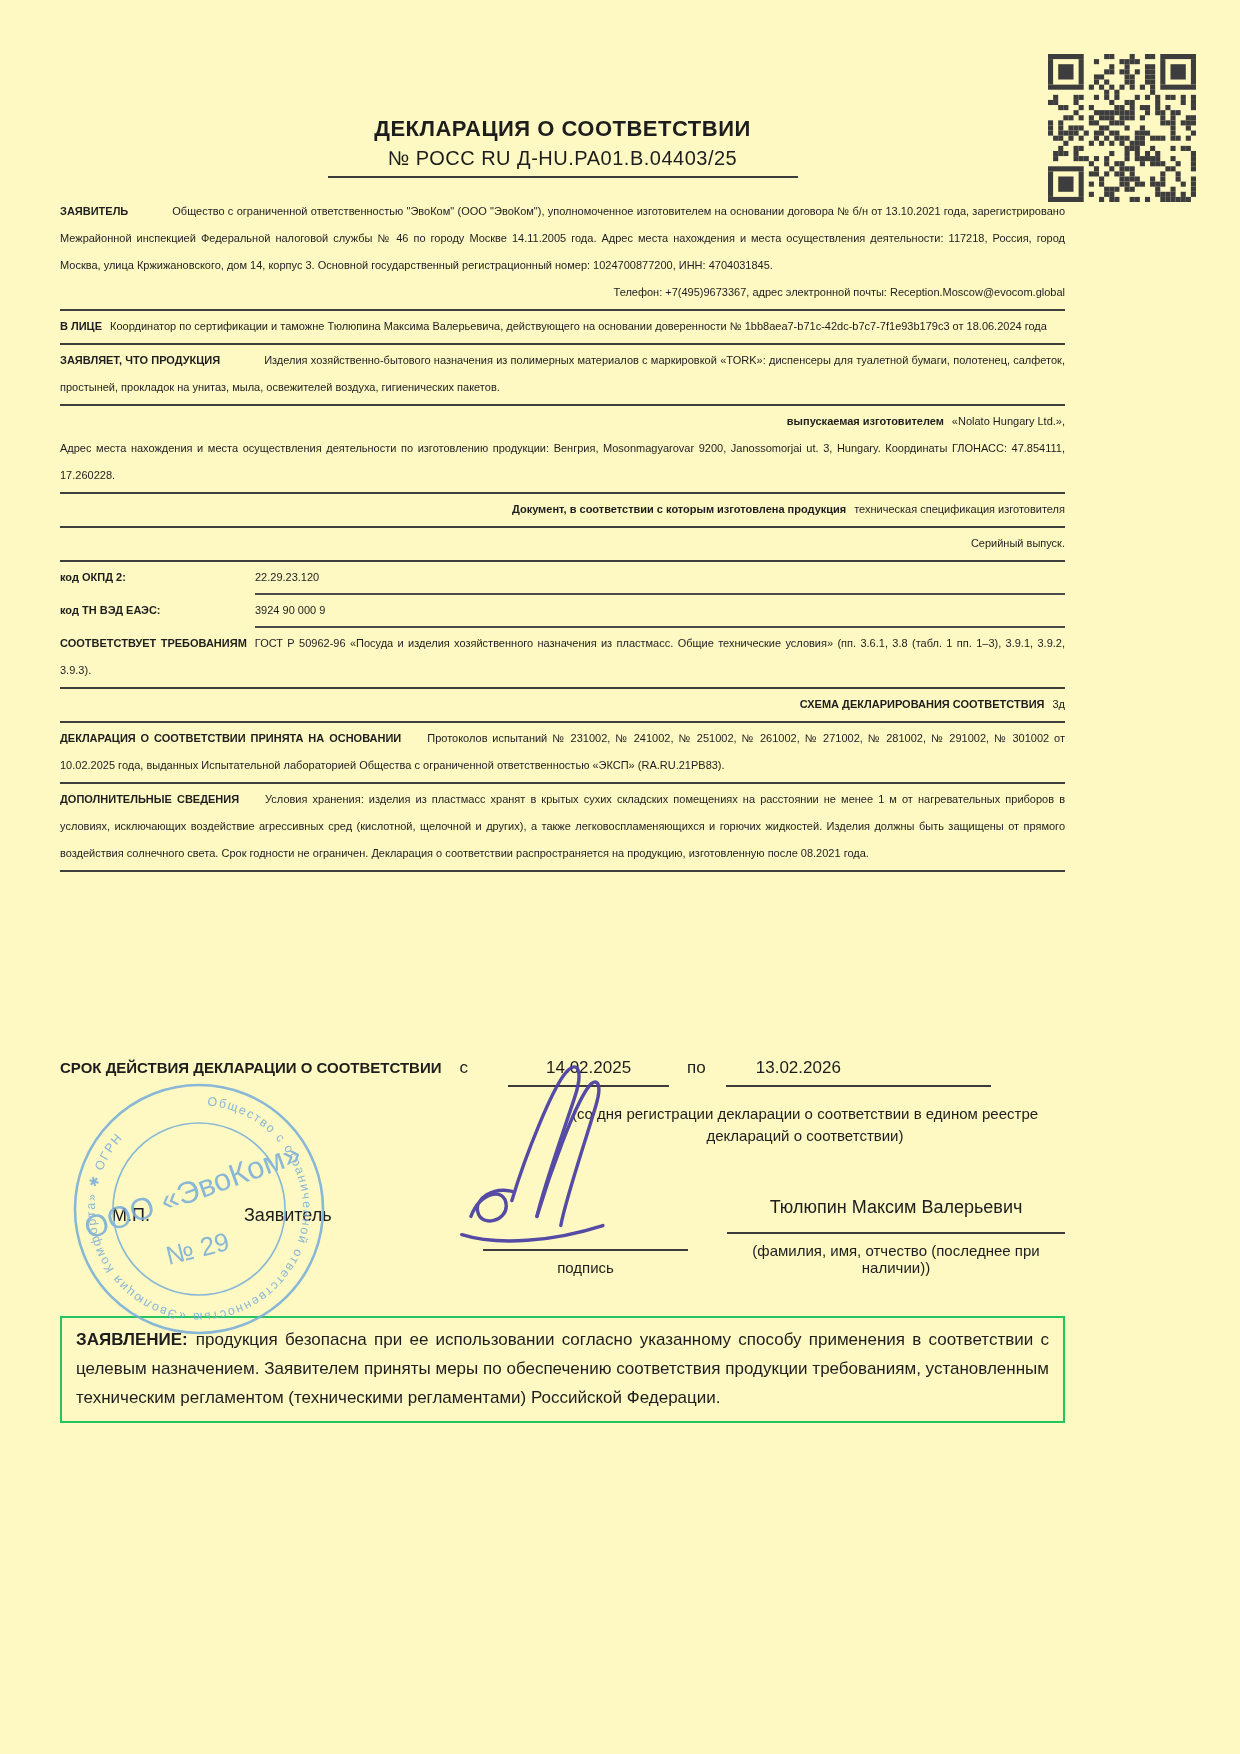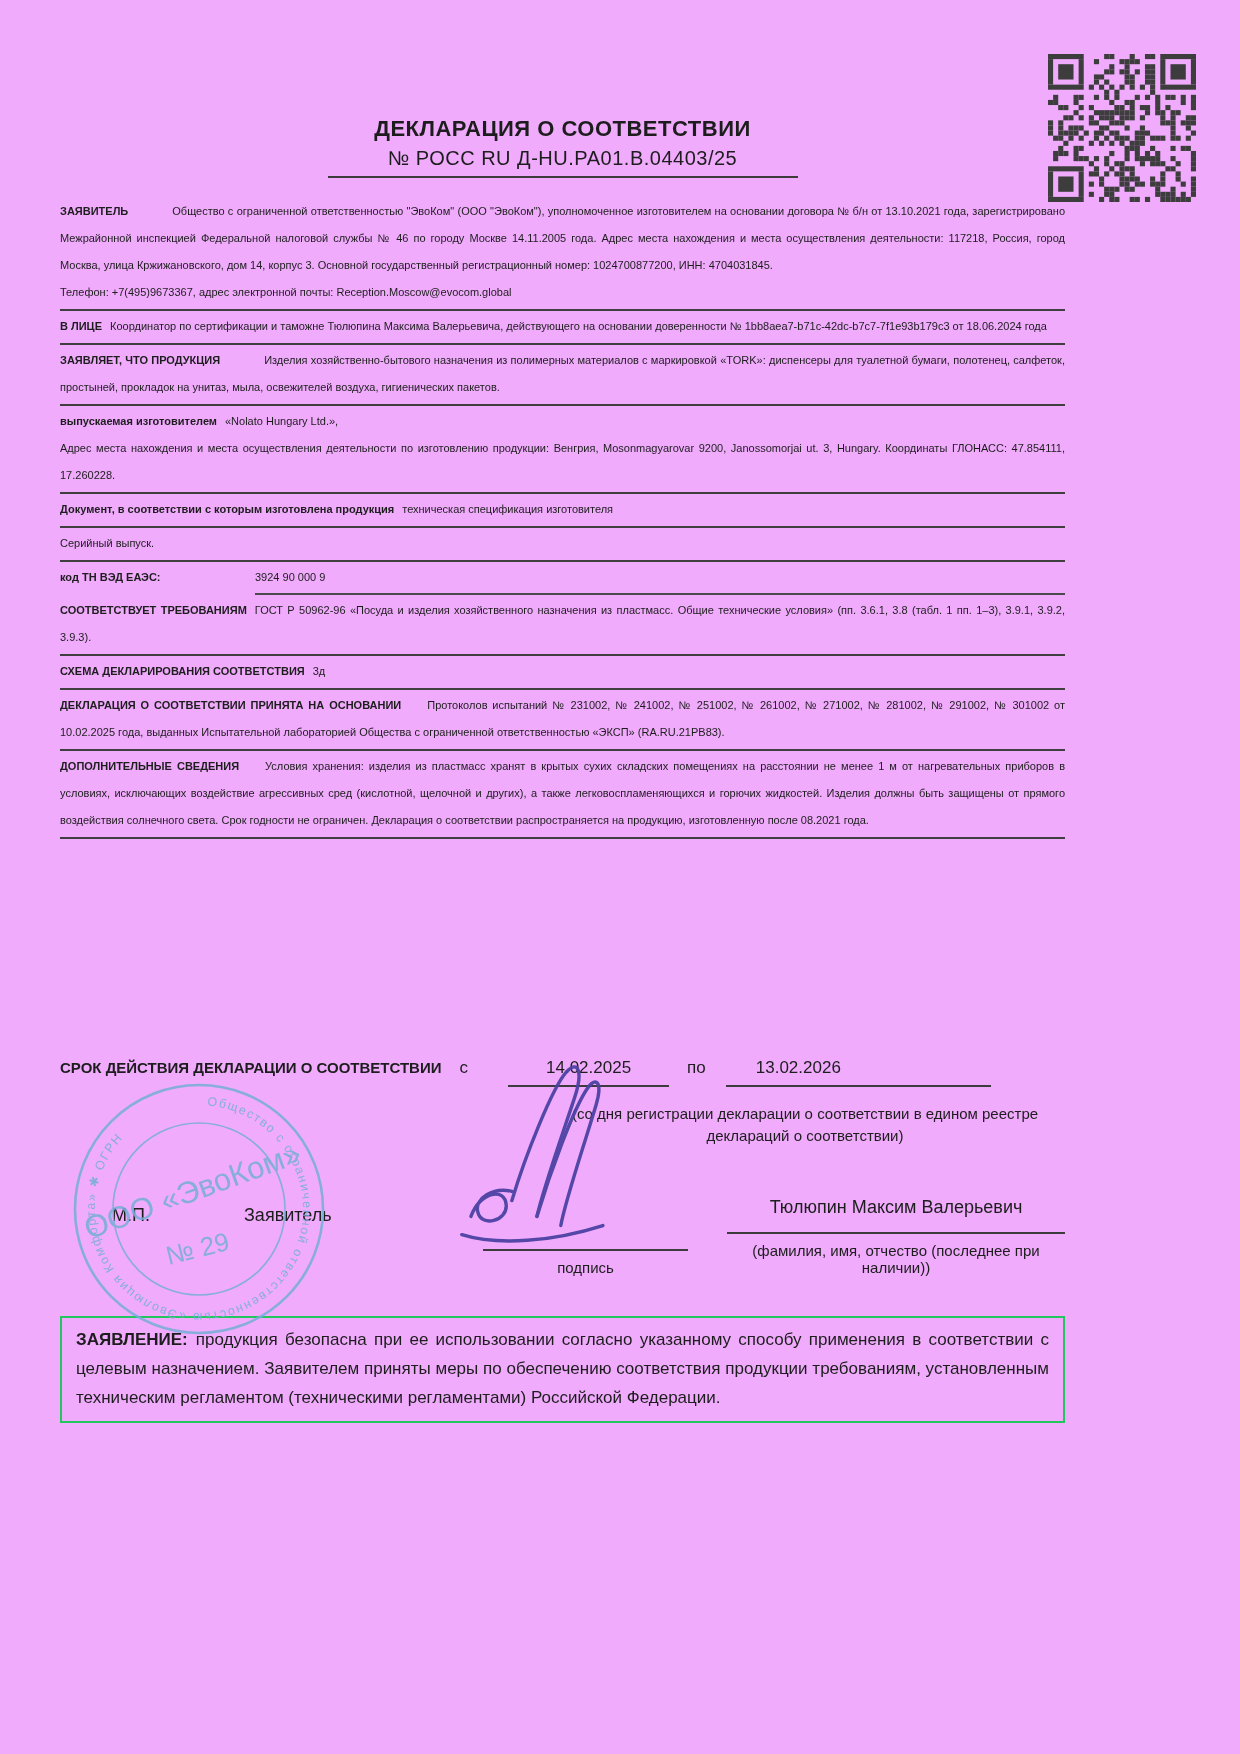--- a/index.html
+++ b/index.html
@@ -1,36 +1,36 @@
 <!DOCTYPE html>
 <html lang="ru"><head>
 <meta charset="utf-8">
 <style>
   html,body{margin:0;padding:0;background:#e8e8e8;}
   .page{
     position:relative;
     width:1240px;height:1754px;
     margin:0 auto;
-    background:#f0abfc;
+    background:#fef9c3;
     font-family:"Liberation Sans","DejaVu Sans",sans-serif;
     color:#1d1d1d;
     overflow:hidden;
   }
   
   .hdr{position:absolute;top:116px;left:60px;width:1005px;text-align:center;}
   .hdr .title{font-size:22px;font-weight:bold;letter-spacing:.5px;}
   .hdr .docnum{font-size:20px;margin-top:5px;letter-spacing:.5px;}
   .hdr .title-rule{width:470px;margin:6px auto 0 auto;border-bottom:2px solid #3c3c3c;}
   .qr{position:absolute;top:54px;left:1048px;width:148px;height:148px;}
 
   
   .main{position:absolute;top:196px;left:60px;width:1005px;font-size:11px;line-height:27px;}
   .sec{border-bottom:2px solid #3f3f3f;padding:2px 0 3px 0;}
   .sec p{margin:0;text-align:justify;}
-  .sec p.noj{text-align:left;}
+  .sec p.noj{text-align:right;}
   b.lbl{font-weight:bold;}
   .gap-lg{margin-right:44px;}
   .gap-md{margin-right:26px;}
   .gap-sm{margin-right:8px;}
   .code-row{display:flex;border-bottom:none;padding:2px 0 0 0;}
   .code-lbl{font-weight:bold;width:195px;flex:none;}
   .code-val{flex:1;border-bottom:2px solid #4a4a4a;padding-bottom:2px;}
 
   
   .lower{position:absolute;top:1058px;left:60px;width:1005px;font-size:17px;}
@@ -392,20 +392,24 @@
     </div>
 
     <div class="sec">
       <p class="noj"><b class="lbl gap-sm">Документ, в соответствии с которым изготовлена продукция</b><span>техническая спецификация изготовителя</span></p>
     </div>
 
     <div class="sec">
       <p class="noj">Серийный выпуск.</p>
     </div>
 
+    <div class="code-row">
+      <b class="code-lbl">код ОКПД 2:</b>
+      <span class="code-val">22.29.23.120</span>
+    </div>
 
     <div class="code-row">
       <b class="code-lbl">код ТН ВЭД ЕАЭС:</b>
       <span class="code-val">3924 90 000 9</span>
     </div>
 
     <div class="sec">
       <p><b class="lbl gap-sm">СООТВЕТСТВУЕТ ТРЕБОВАНИЯМ</b><span>ГОСТ Р 50962-96 «Посуда и изделия хозяйственного назначения из пластмасс. Общие технические условия» (пп. 3.6.1, 3.8 (табл. 1 пп. 1–3), 3.9.1, 3.9.2, 3.9.3).</span></p>
     </div>
 

